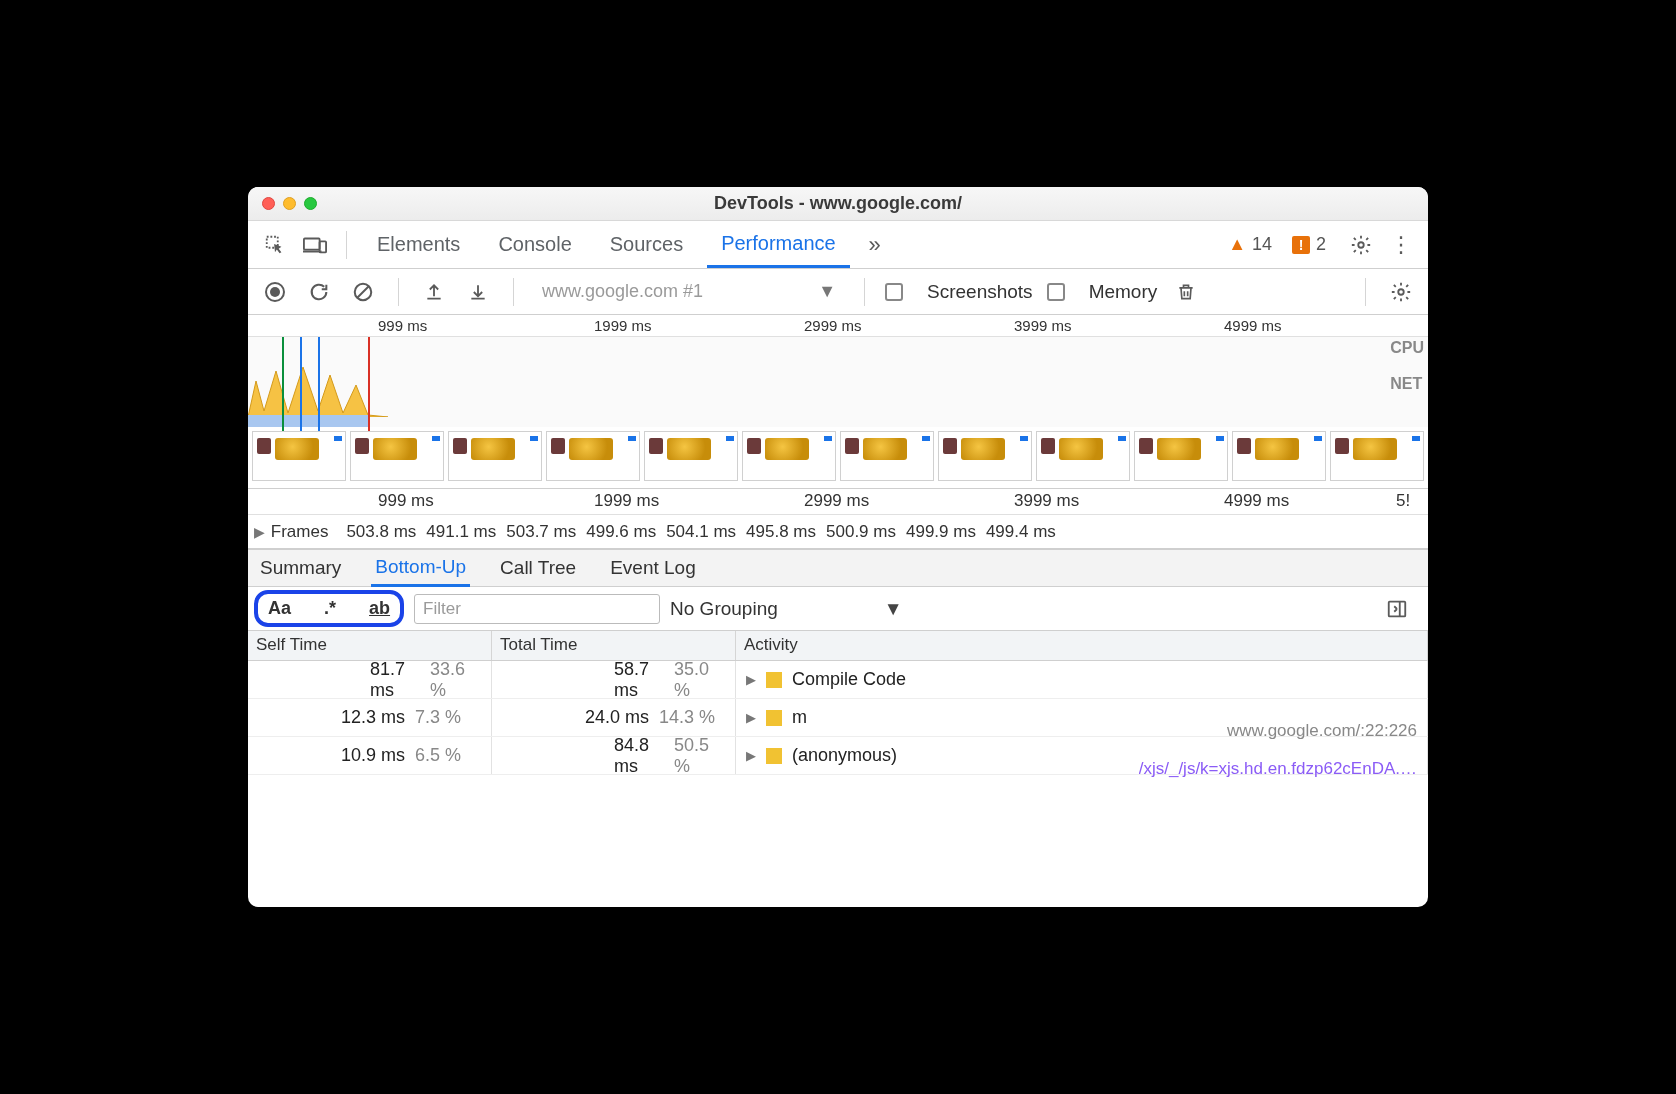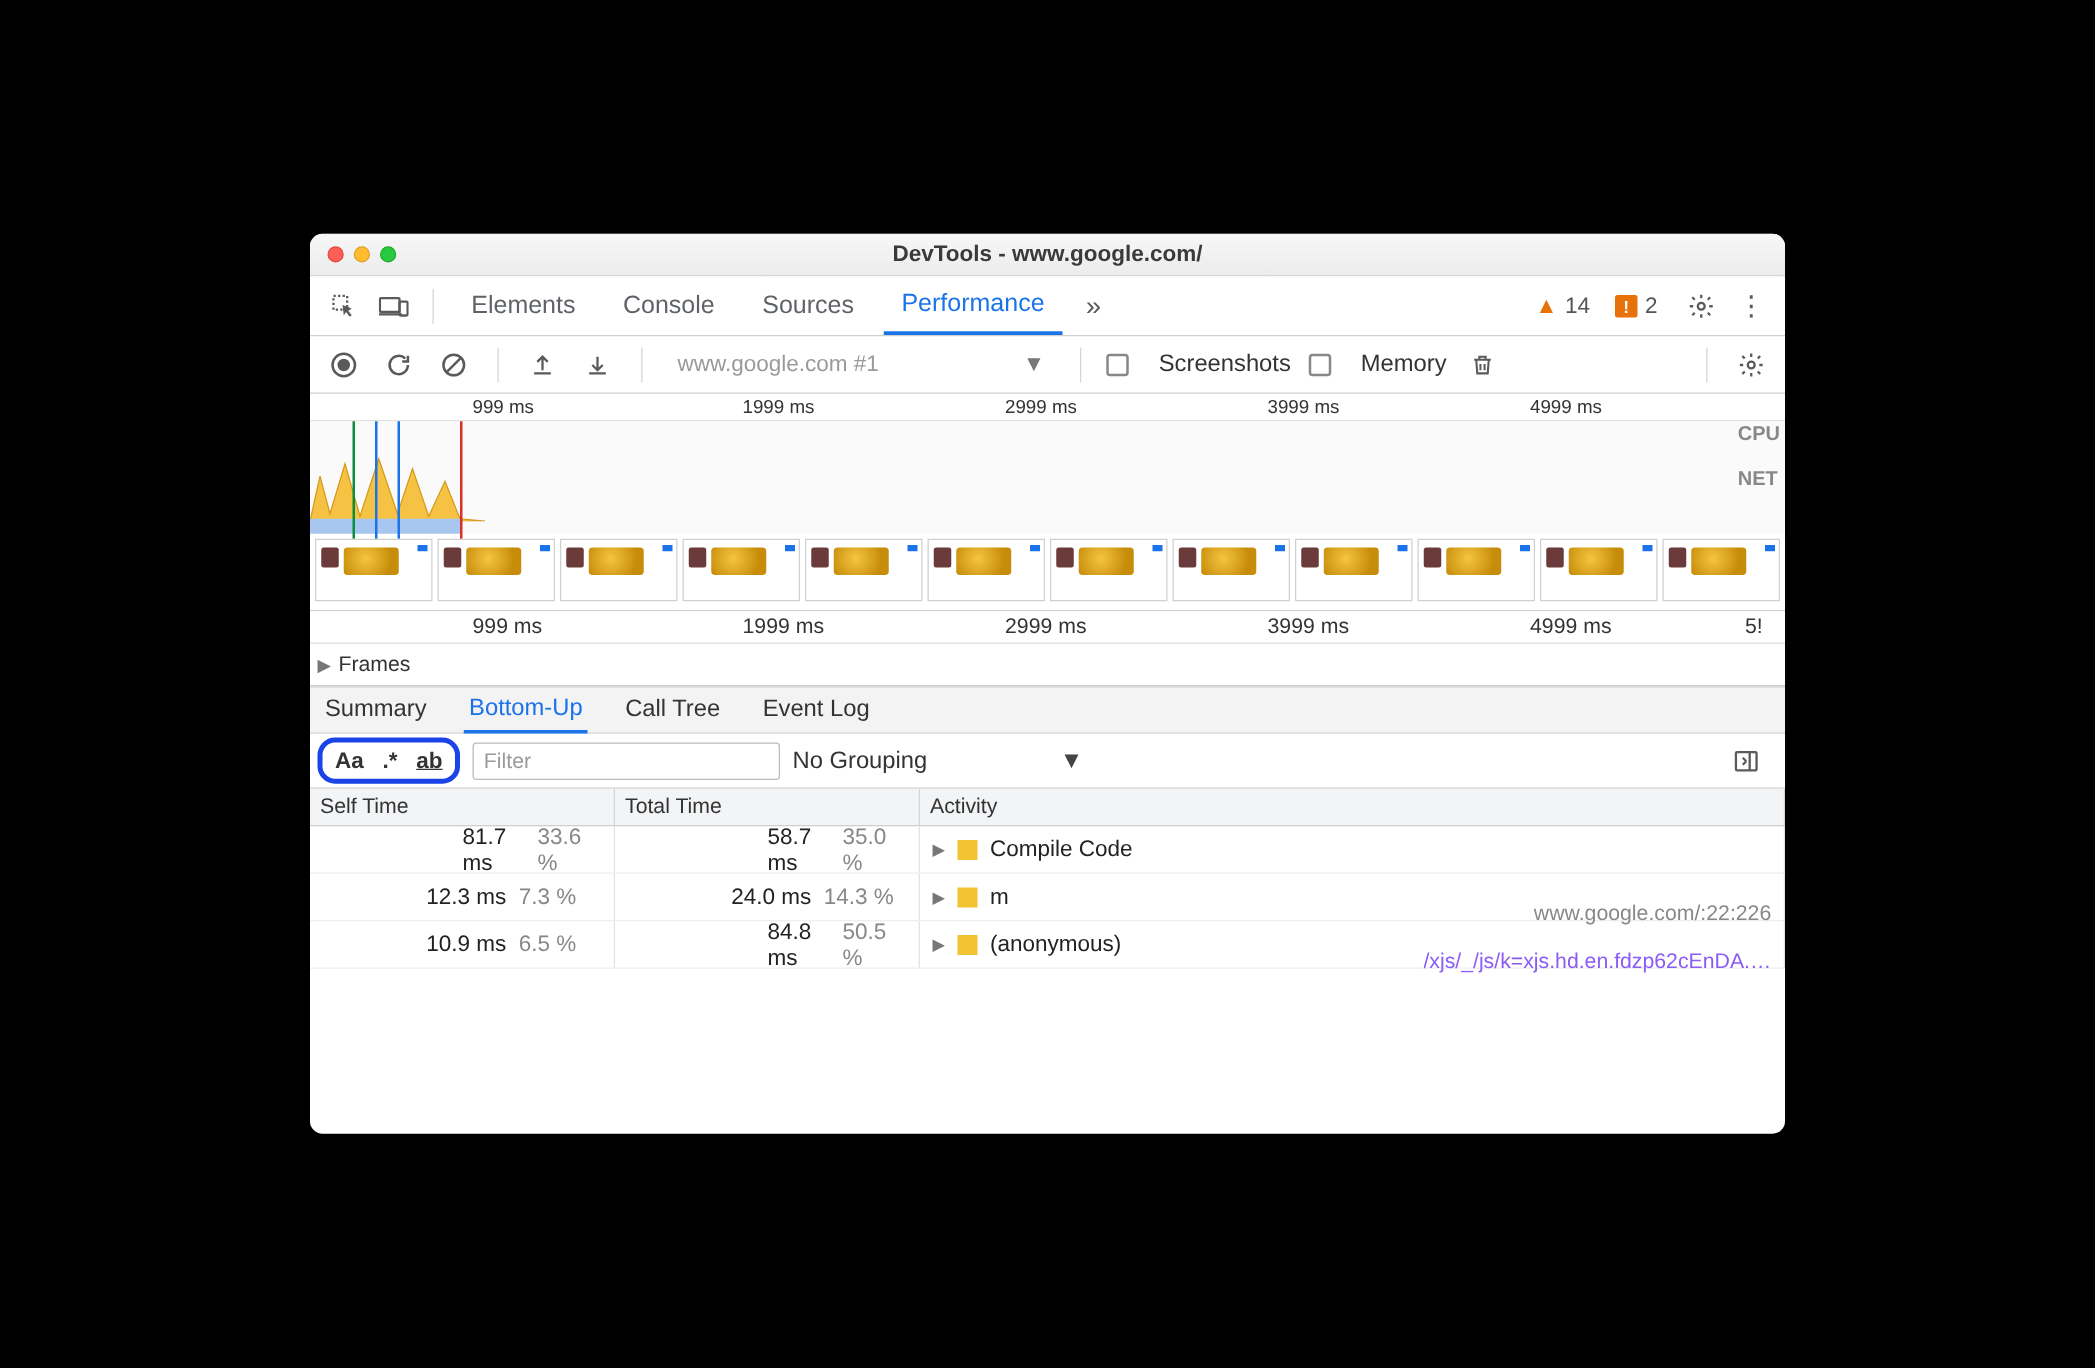--- a/index.html
+++ b/index.html
@@ -47,21 +47,21 @@
 .ruler2 { height: 26px; border-bottom: 1px solid #e0e0e0; position: relative; font-size: 17px; color: #333; background:#fff; }
 .frames-row { height: 34px; display: flex; align-items: center; font-size: 17px; color: #333; padding-left: 6px; border-bottom: 1px solid #cfcfcf; background:#fff; }
 .frames-row .tri2 { color:#777; margin-right:6px; font-size:14px; }
 .frames-vals { display: flex; gap: 10px; margin-left: 18px; font-size:17px; }
 
 .detail-tabs { height: 38px; border-top: 1px solid #cfcfcf; border-bottom: 1px solid #cfcfcf; display: flex; align-items: center; padding: 0 8px; gap: 26px; background:#f3f3f3; }
 .dtab { font-size: 19px; color: #333; padding: 6px 4px; cursor:pointer; }
 .dtab.active { color: #1a73e8; border-bottom: 3px solid #1a73e8; }
 
 .filter-row { height: 44px; display: flex; align-items: center; padding: 0 6px; gap: 10px; border-bottom: 1px solid #cfcfcf; background:#fff; }
-.highlight-box { border: 4px solid #1a43e8; border-radius: 14px; padding: 4px 10px; display: flex; align-items: flex-end; gap: 15px; font-size: 18px; font-weight: 700; color: #333; }
+.highlight-box { border: 4px solid #1a43e8; border-radius: 14px; padding: 4px 10px; display: flex; align-items: flex-end; gap: 33px; font-size: 18px; font-weight: 700; color: #333; }
 .abicon { text-decoration: underline; font-weight:600; }
 .filter-input { width: 246px; height: 30px; border: 1px solid #bbb; border-radius: 3px; font-size: 17px; padding: 0 8px; color: #333; }
 .filter-input::placeholder { color: #9a9a9a; }
 .group-sel { font-size: 19px; color: #333; display: flex; align-items: center; gap: 106px; }
 .panel-icon { margin-left: auto; margin-right: 10px; }
 
 .table { flex: 1; overflow: hidden; display: flex; flex-direction: column; }
 .thead { display: flex; height: 30px; background: #f2f4f6; border-bottom: 1px solid #cfcfcf; font-size: 17px; color: #333; }
 .th { padding: 4px 8px; border-right: 1px solid #d5d5d5; }
 .col-self { width: 244px; }
@@ -257,20 +257,31 @@
     <span class="ov-tick" style="left:346px">1999 ms</span>
     <span class="ov-tick" style="left:556px">2999 ms</span>
     <span class="ov-tick" style="left:766px">3999 ms</span>
     <span class="ov-tick" style="left:976px">4999 ms</span>
     <span class="ov-tick" style="left:1148px">5!</span>
   </div>
 
   <div class="frames-row">
     <span class="tri2">▶</span>
     <span>Frames</span>
+    <div class="frames-vals">
+      <span>503.8 ms</span>
+      <span>491.1 ms</span>
+      <span>503.7 ms</span>
+      <span>499.6 ms</span>
+      <span>504.1 ms</span>
+      <span>495.8 ms</span>
+      <span>500.9 ms</span>
+      <span>499.9 ms</span>
+      <span>499.4 ms</span>
+    </div>
   </div>
 
   <div class="detail-tabs">
     <div class="dtab">Summary</div>
     <div class="dtab active">Bottom-Up</div>
     <div class="dtab">Call Tree</div>
     <div class="dtab">Event Log</div>
   </div>
 
   <div class="filter-row">

